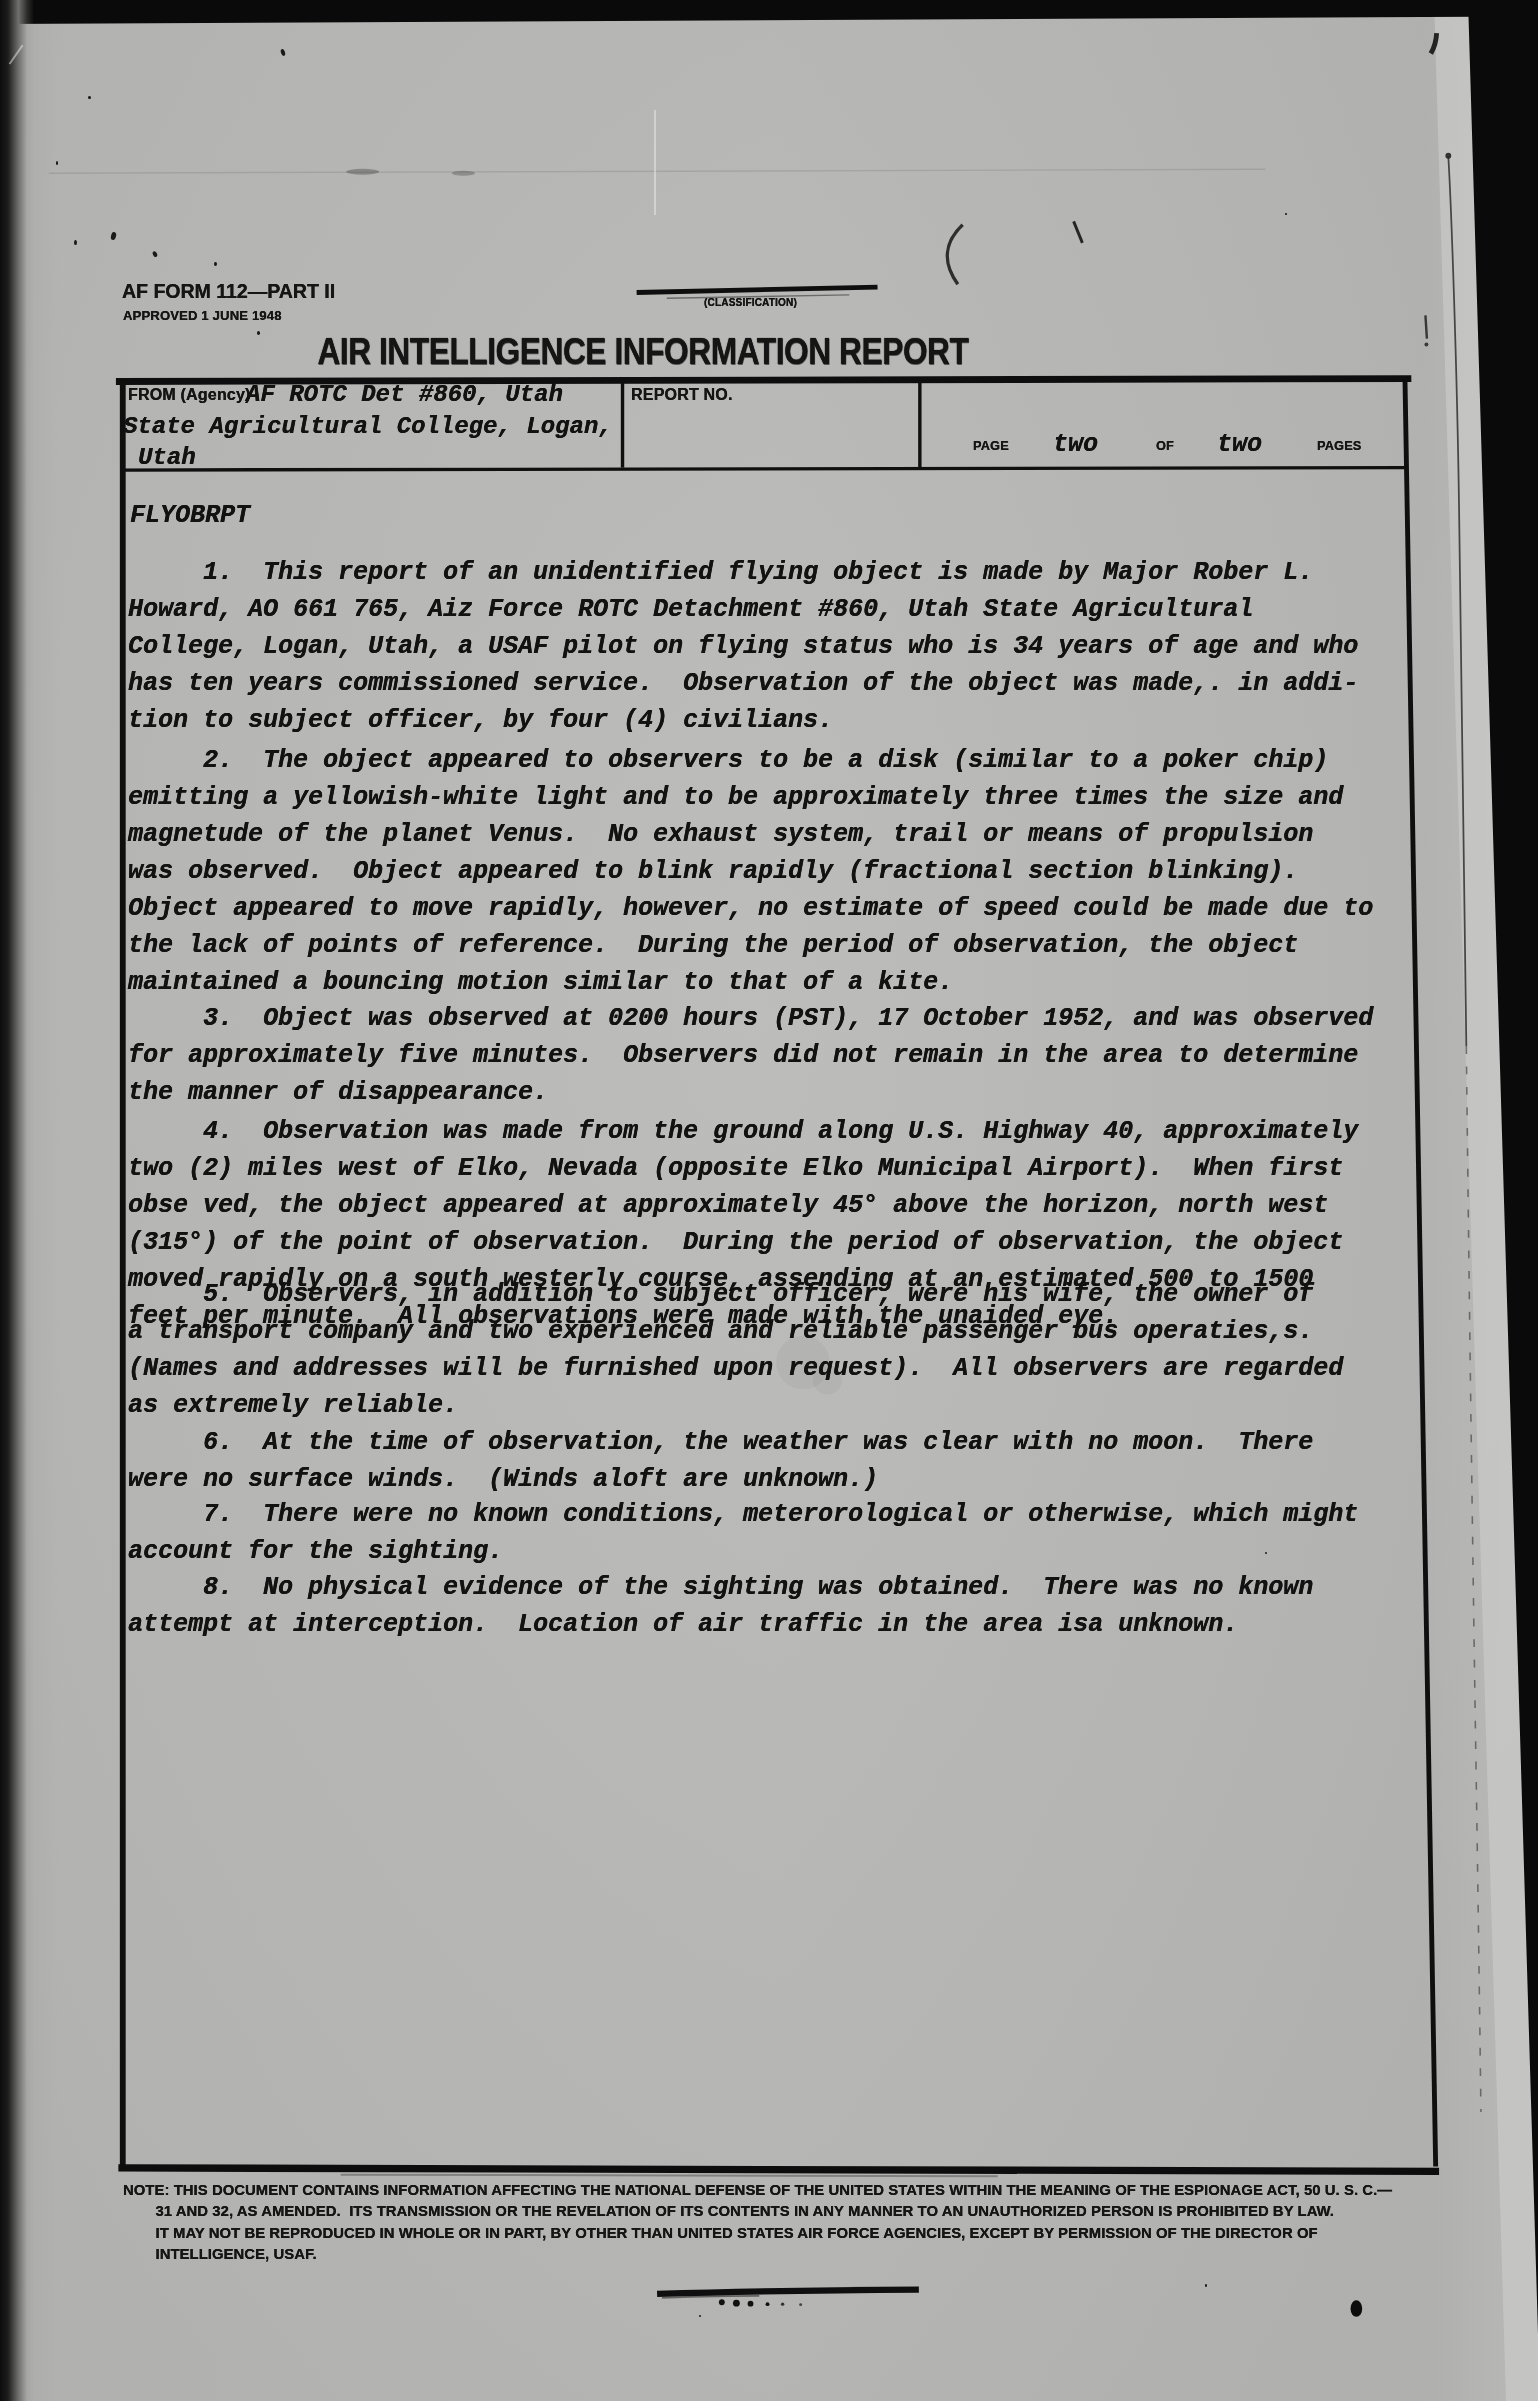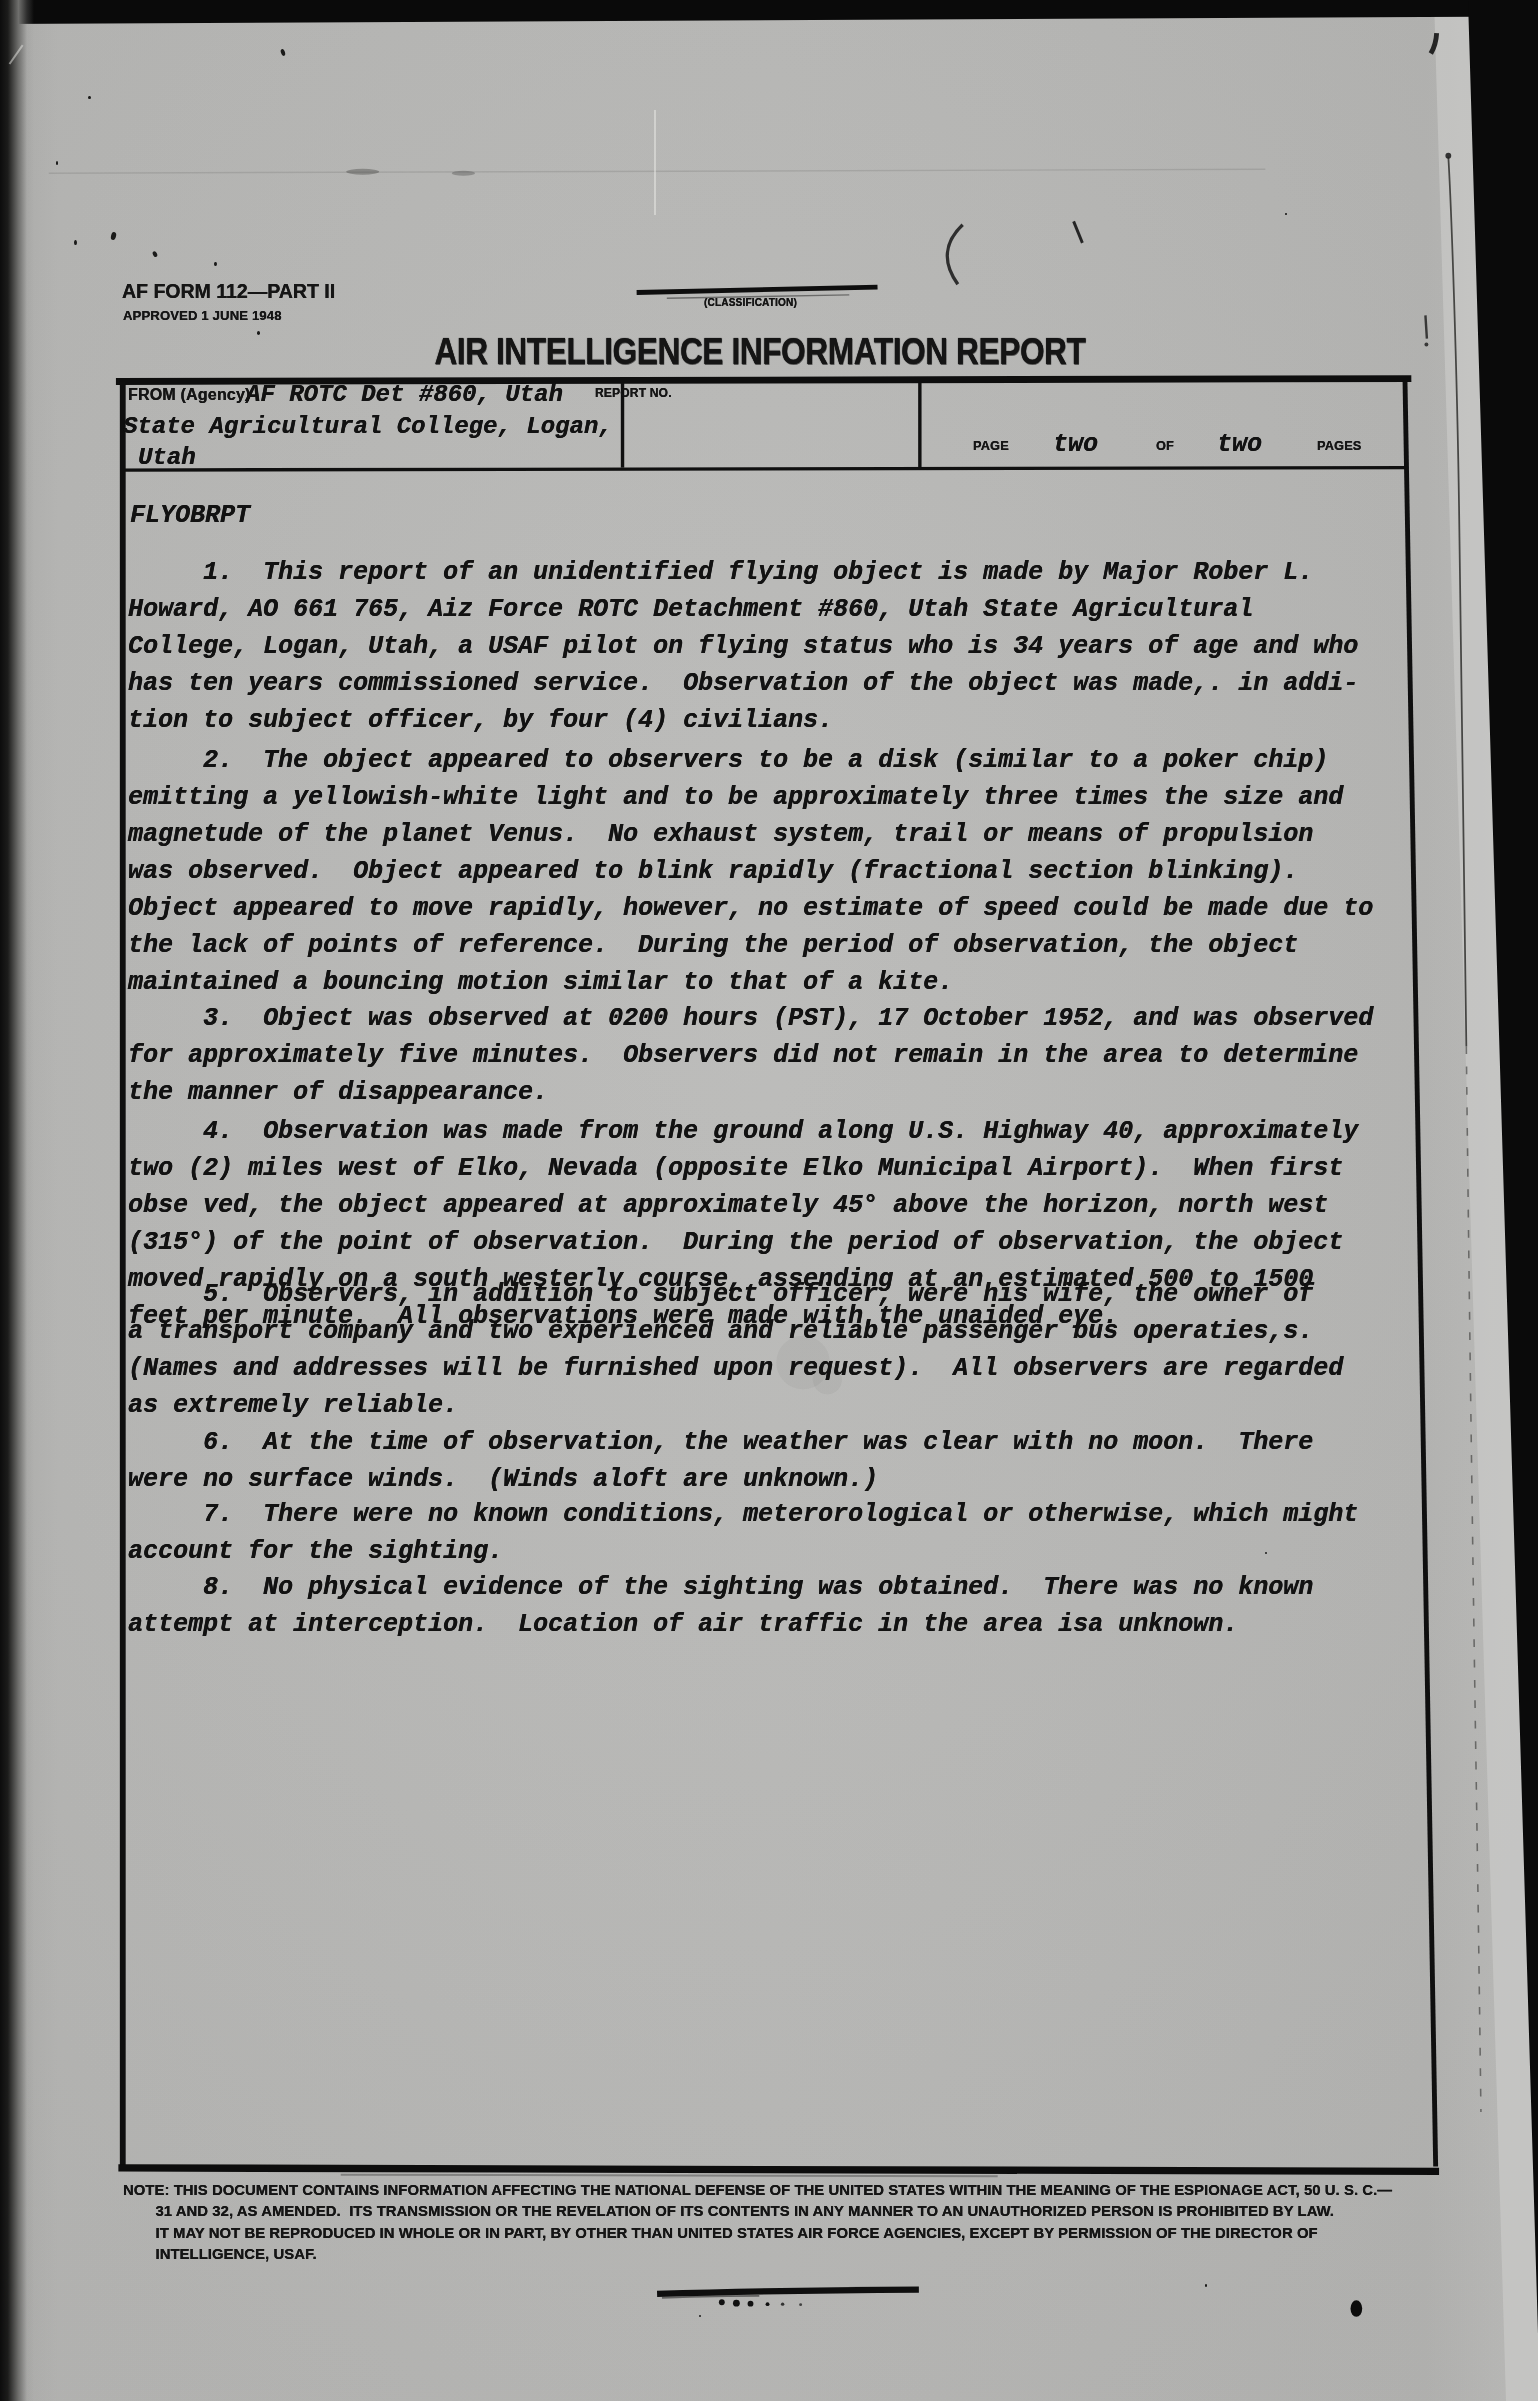--- a/index.html
+++ b/index.html
@@ -24,21 +24,21 @@
     background:rgba(208,208,205,0.55);z-index:5;}
   
   .ink{color:#151515;text-shadow:0 0 0.6px rgba(8,8,8,.8),0.3px 0.3px 0.6px rgba(8,8,8,.45);}
   .typed{font-family:"Liberation Mono","DejaVu Sans Mono",monospace;font-weight:bold;
     color:#121212;text-shadow:0.2px 0.2px 0.6px rgba(5,5,5,.85),-0.1px -0.1px 0.4px rgba(5,5,5,.35);font-style:italic;}
   .abs{position:absolute;z-index:7;}
   .para{left:128px;width:1289px;font-size:25px;line-height:37px;white-space:pre-wrap;}
   .lbl{font-weight:bold;letter-spacing:0.2px;}
   .note{white-space:pre-wrap;font-weight:bold;font-size:15px;line-height:21.4px;
     letter-spacing:0.1px;padding-left:33px;text-indent:-33px;transform:scaleX(.985);transform-origin:left top;}
-  .title-wrap{left:273px;top:331px;width:973px;text-align:center;text-decoration:underline;}
+  .title-wrap{left:273px;top:331px;width:973px;text-align:left;text-decoration:underline;}
   .title-inner{display:inline-block;font-weight:bold;font-size:36px;letter-spacing:-0.5px;
     transform:scaleX(.88);transform-origin:center top;white-space:nowrap;
     text-shadow:0 0 1.1px rgba(5,5,5,.9),0.5px 0.5px 0.7px rgba(5,5,5,.5);}
   .speck{position:absolute;background:#1b1b1a;border-radius:50%;z-index:7;}
   .scratch{position:absolute;background:rgba(235,235,232,.5);z-index:7;}
   svg.overlay{position:absolute;left:0;top:0;z-index:6;}
 </style>
 </head>
 <body>
 
@@ -111,21 +111,21 @@
   <div class="abs ink lbl" style="left:123px;top:308px;font-size:13px">APPROVED 1 JUNE 1948</div>
   <div class="abs ink lbl" style="left:704px;top:297px;font-size:10px">(CLASSIFICATION)</div>
   <div class="abs ink title-wrap">
     <span class="title-inner">AIR INTELLIGENCE INFORMATION REPORT</span>
   </div>
 
   <div class="abs ink lbl" style="left:128px;top:386px;font-size:16px">FROM (Agency)</div>
   <div class="abs typed" style="left:246px;top:381px;font-size:24px">AF ROTC Det #860, Utah</div>
   <div class="abs typed" style="left:123px;top:413px;font-size:24px">State Agricultural College, Logan,</div>
   <div class="abs typed" style="left:138px;top:444px;font-size:24px">Utah</div>
-  <div class="abs ink lbl" style="left:595px;top:386px;font-size:12px">REPORT NO.</div>
+  <div class="abs ink lbl" style="left:631px;top:386px;font-size:16px">REPORT NO.</div>
   <div class="abs ink lbl" style="left:973px;top:439px;font-size:12.7px">PAGE</div>
   <div class="abs typed" style="left:1053px;top:430px;font-size:25px">two</div>
   <div class="abs ink lbl" style="left:1156px;top:439px;font-size:12.7px">OF</div>
   <div class="abs typed" style="left:1217px;top:430px;font-size:25px">two</div>
   <div class="abs ink lbl" style="left:1317px;top:439px;font-size:12.7px">PAGES</div>
 
   <div class="abs typed" style="left:130px;top:501px;font-size:25px">FLYOBRPT</div>
   <div class="abs typed para" style="top:554px">     1.  This report of an unidentified flying object is made by Major Rober L.
 Howard, AO 661 765, Aiz Force ROTC Detachment #860, Utah State Agricultural
 College, Logan, Utah, a USAF pilot on flying status who is 34 years of age and who

